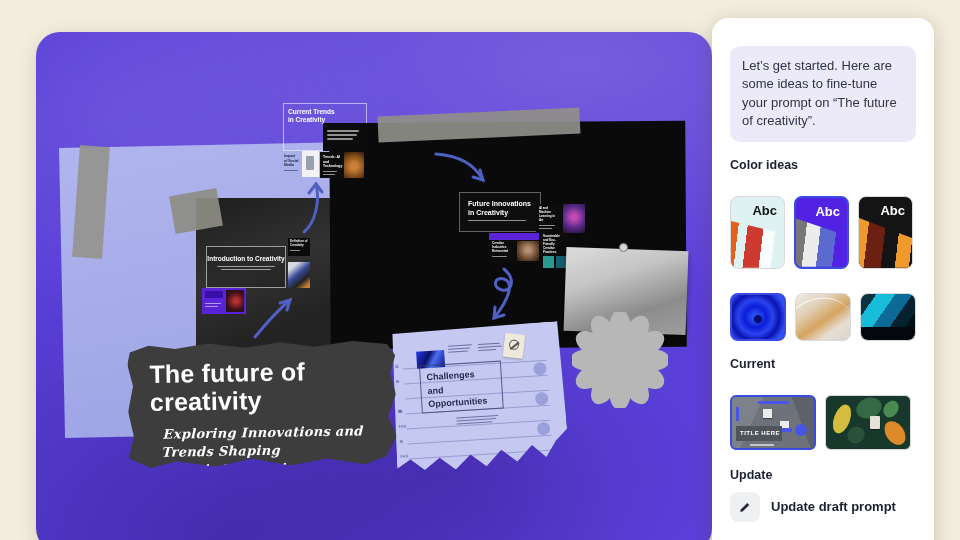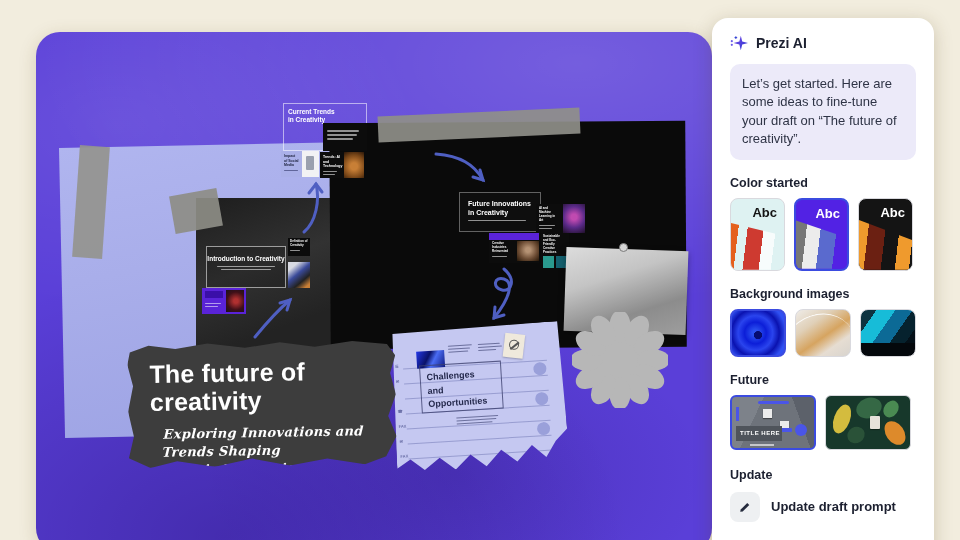--- a/index.html
+++ b/index.html
@@ -44,21 +44,21 @@
   .script{color:#fff;font-family:"DejaVu Serif",serif;font-style:italic;font-weight:600;font-size:13px;line-height:1.4;
     letter-spacing:.3px;padding:10px 0 0 34px;transform:skewX(-4deg);}
 
   
   #sidebar{position:absolute;left:712px;top:18px;width:222px;height:560px;background:var(--panel-bg);
     border-radius:16px;box-shadow:0 4px 18px rgba(90,70,30,.25);padding:16px 18px;}
   .sb-header{display:flex;align-items:center;gap:8px;font-size:14px;font-weight:700;color:#1c2030;}
   .bubble{margin-top:12px;background:var(--bubble-bg);border-radius:10px;padding:11px 12px;
     font-size:13px;line-height:1.42;color:#2f3446;}
   .sb-label{margin-top:16px;font-size:12.5px;font-weight:700;color:#1c2030;}
-  .row{display:flex;gap:9px;margin-top:8px;}
+  .row{display:flex;gap:9px;margin-top:24px;}
   .theme-card{position:relative;width:55px;height:73px;border-radius:8px;border:1px solid #d9d9de;overflow:hidden;cursor:pointer;}
   .theme-card.sel{border:2px solid var(--accent);}
   .theme-abc{position:absolute;top:6px;right:7px;font-size:13px;font-weight:800;}
   .stripes{position:absolute;inset:0;}
   .t1{background:#def2f2;color:#141414;}
   .t1 .stripes{clip-path:polygon(0 34%,100% 52%,100% 100%,0 100%);
     background:linear-gradient(97deg,#e4601d 0 11px,#def2f2 11px 20px,#ce3a30 20px 36px,#f7fcfc 36px 48px,#def2f2 48px);}
   .t2{background:#5222e4;color:#fff;}
   .t2 .stripes{clip-path:polygon(0 30%,100% 55%,100% 100%,0 100%);
     background:linear-gradient(97deg,#777777 0 14px,#ececec 14px 28px,#5a6ace 28px 44px,#5222e4 44px);}
@@ -256,62 +256,46 @@
       <path d="M 273,161 L 280,152 L 286,160"></path>
       <path d="M 400,122 C 424,124 438,132 447,148"></path>
       <path d="M 437,145 L 447,148 L 444,138"></path>
       <path d="M 468,237 C 480,247 476,260 466,258 C 456,256 458,244 468,247 C 478,250 474,266 458,286"></path>
       <path d="M 459,275 L 458,286 L 468,283"></path>
     </g>
   </svg>
 </div>
 
 <div id="sidebar">
-  <div class="sb-header">
-    <svg width="18" height="18" viewBox="0 0 20 20">
-      <defs>
-          <linearGradient id="spk" x1="0" y1="0" x2="1" y2="1">
-        <stop offset="0" stop-color="#7a4ae8"></stop>
-            <stop offset="1" stop-color="#2636d0"></stop>
-      </linearGradient>
-        </defs>
-      <circle cx="2" cy="8" r="1.2" fill="#6a5ae8"></circle>
-      <circle cx="2" cy="12" r="1.2" fill="#6a5ae8"></circle>
-      <path d="M12 2 L13.6 8.4 L20 10 L13.6 11.6 L12 18 L10.4 11.6 L4 10 L10.4 8.4 Z" fill="url(#spk)"></path>
-      <path d="M6.5 2.5 v3 M5 4 h3" stroke="#2636d0" stroke-width="1"></path>
-    </svg>
-    <span>Prezi AI</span>
-  </div>
-
-  <div class="bubble">Let’s get started. Here are some ideas to fine-tune your draft on “The future of creativity”.</div>
-
-  <div class="sb-label">Color started</div>
+
+  <div class="bubble">Let’s get started. Here are some ideas to fine-tune your prompt on “The future of creativity”.</div>
+
+  <div class="sb-label">Color ideas</div>
   <div class="row">
     <div class="theme-card t1">
       <div class="stripes"></div>
       <div class="theme-abc">Abc</div>
     </div>
     <div class="theme-card t2 sel">
       <div class="stripes"></div>
       <div class="theme-abc">Abc</div>
     </div>
     <div class="theme-card t3">
       <div class="stripes"></div>
       <div class="theme-abc">Abc</div>
     </div>
   </div>
 
-  <div class="sb-label">Background images</div>
   <div class="row">
     <div class="bg-thumb b1 sel"></div>
     <div class="bg-thumb b2"></div>
     <div class="bg-thumb b3"></div>
   </div>
 
-  <div class="sb-label">Future</div>
+  <div class="sb-label">Current</div>
   <div class="row">
     <div class="design-thumb d1 sel">
       <div style="position:absolute;top:4px;left:32%;width:38%;height:3px;background:#4a55e8;border-radius:2px;"></div>
       <div style="position:absolute;top:10px;left:4px;width:3px;height:14px;background:#4a55e8;"></div>
       <div style="position:absolute;top:12px;left:38%;width:9px;height:9px;background:#ececec;box-shadow:0 1px 1px rgba(0,0,0,.4);"></div>
       <div style="position:absolute;top:24px;left:58%;width:9px;height:9px;background:#ececec;box-shadow:0 1px 1px rgba(0,0,0,.4);"></div>
       <div style="position:absolute;bottom:12px;right:7px;width:12px;height:12px;border-radius:50%;background:#4a55e8;"></div>
       <div style="position:absolute;bottom:16px;right:22px;width:11px;height:4px;background:#4a55e8;border-radius:1px;"></div>
       <div style="position:absolute;left:4px;bottom:7px;width:56%;height:15px;background:#4f545b;display:flex;align-items:center;">
         <span style="font-size:6px;font-weight:800;color:#fff;letter-spacing:.5px;padding-left:4px;">TITLE HERE</span>

